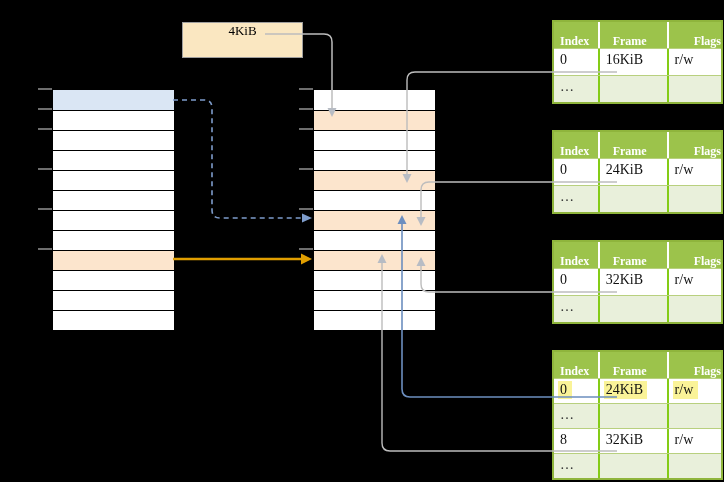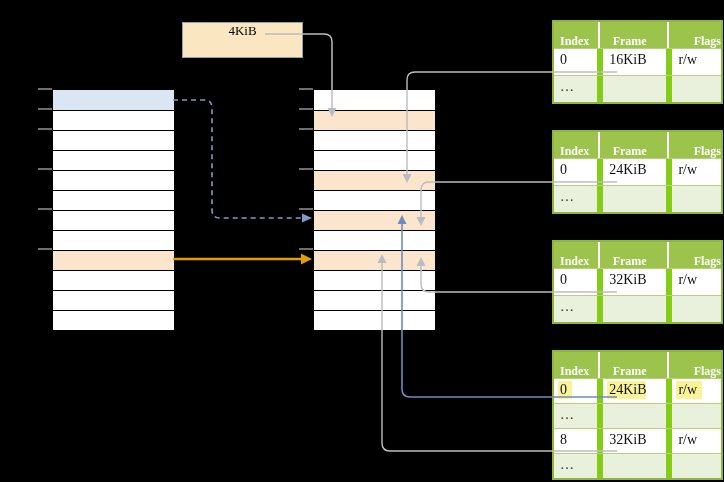--- a/index.html
+++ b/index.html
@@ -40,21 +40,21 @@
     padding:12px 0 0 6px;overflow:hidden;white-space:nowrap;}
   .hcell + .hcell{border-left:2px solid #fff;text-align:right;}
   .c0{width:54px;} .c1{width:60px;} .c2{width:67px;margin-left:20px;}
   .brow{display:flex;height:27px;box-sizing:border-box;background:#fff;
     border-top:1px solid var(--row-divider,#B8D07E);}
   .ptable.small .brow{height:25px;}
   .brow.dots{background:var(--dots-bg,#E9F0DB);}
   .brow.dots .bcell{color:#333;}
   .bcell{box-sizing:border-box;font-size:14px;color:#111;
     padding:3px 0 0 6px;overflow:hidden;white-space:nowrap;}
-  .bcell + .bcell{border-left:6px solid #84cc16;}
+  .bcell + .bcell{border-left:2px solid #84cc16;}
   .hl{background:var(--yellow-highlight,#FAF398);padding:1px 5px 2px 2px;margin-left:-2px;}
 
   #overlay{position:absolute;left:0;top:0;width:724px;height:482px;
     z-index:10;pointer-events:none;}
 </style>
 </head>
 <body>
 
 <div id="stage">
 

